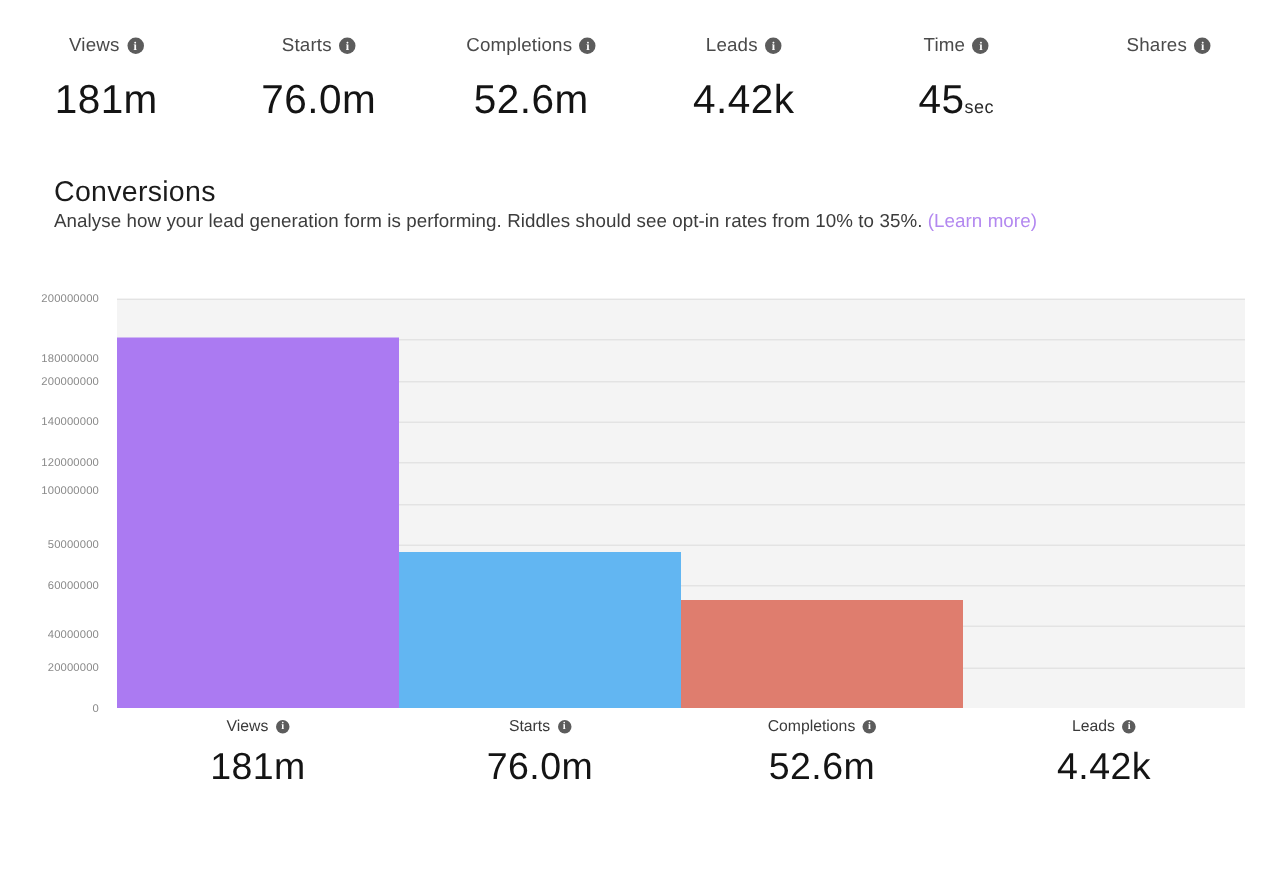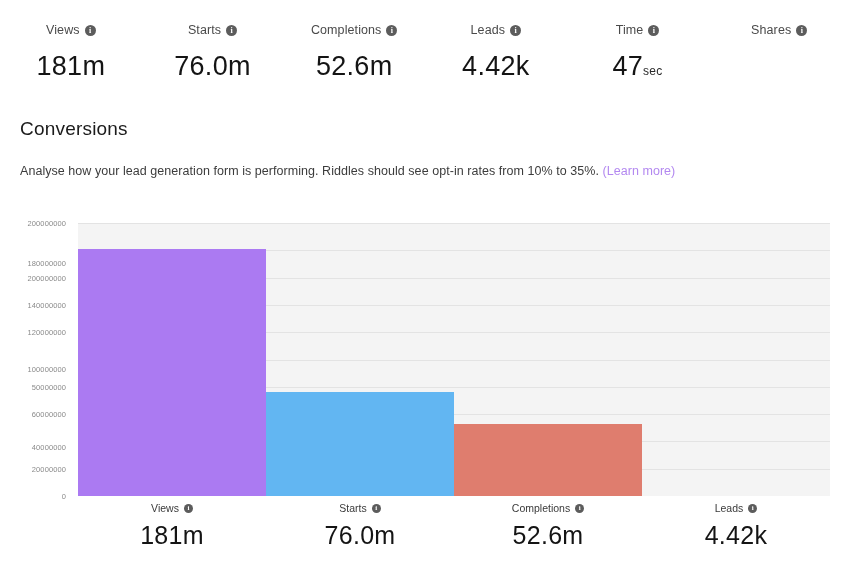--- a/index.html
+++ b/index.html
@@ -59,31 +59,30 @@
     white-space: nowrap;
   }
   .metric-value .unit {
     font-size: 12px;
     font-weight: 300;
     color: #2a2a2a;
   }
 
   
   .section {
-    padding: 0 20px;
+    padding: 0 36px;
   }
   .section-title {
     margin-top: 36px;
     font-size: 19px;
     font-weight: 400;
     color: #1b1b1b;
     letter-spacing: .2px;
   }
   .section-desc {
-    margin-top: 24px;
     font-size: 12.5px;
     color: #3c3c3c;
     letter-spacing: .05px;
   }
   .section-desc .link {
     color: #b388f0;
     text-decoration: none;
     cursor: pointer;
   }
 
@@ -223,21 +222,21 @@
     <div class="metric-value">
       <span>4.42k</span>
     </div>
   </div>
   <div class="metric">
     <div class="metric-label-row">
       <span class="metric-label">Time</span>
       <span class="info-icon">i</span>
     </div>
     <div class="metric-value">
-      <span>47</span><span class="unit">sec</span>
+      <span>45</span><span class="unit">sec</span>
     </div>
   </div>
   <div class="metric">
     <div class="metric-label-row">
       <span class="metric-label">Shares</span>
       <span class="info-icon">i</span>
     </div>
   </div>
 </div>
 
@@ -246,21 +245,21 @@
   <p class="section-desc"><span>Analyse how your lead generation form is performing. Riddles should see opt-in rates from 10% to 35%. </span><a class="link">(Learn more)</a></p>
 </div>
 
 <div class="chart-wrap">
   <div class="y-axis" id="y-axis">
       <div class="y-tick" style="top: 5px;">200000000</div>
       <div class="y-tick" style="top: 32.3px; margin-top: 13px;">180000000</div>
       <div class="y-tick" style="top: 59.6px;">200000000</div>
       <div class="y-tick" style="top: 86.9px;">140000000</div>
       <div class="y-tick" style="top: 114.2px; text-align: center;">120000000</div>
-      <div class="y-tick" style="top: 151px; margin-left: 45px;">100000000</div>
+      <div class="y-tick" style="top: 133px; margin-left: 45px;">100000000</div>
       <div class="y-tick" style="top: 168.8px;">50000000</div>
       <div class="y-tick" style="top: 196.1px;">60000000</div>
       <div class="y-tick" style="top: 229px; margin-left: 13px;">40000000</div>
       <div class="y-tick" style="top: 250.7px;">20000000</div>
       <div class="y-tick" style="top: 278px;">0</div>
     </div>
   <div class="plot" id="plot">
     <div id="gridlines">
         <div class="gridline" style="top: 0px;"></div>
         <div class="gridline" style="top: 27px;"></div>

